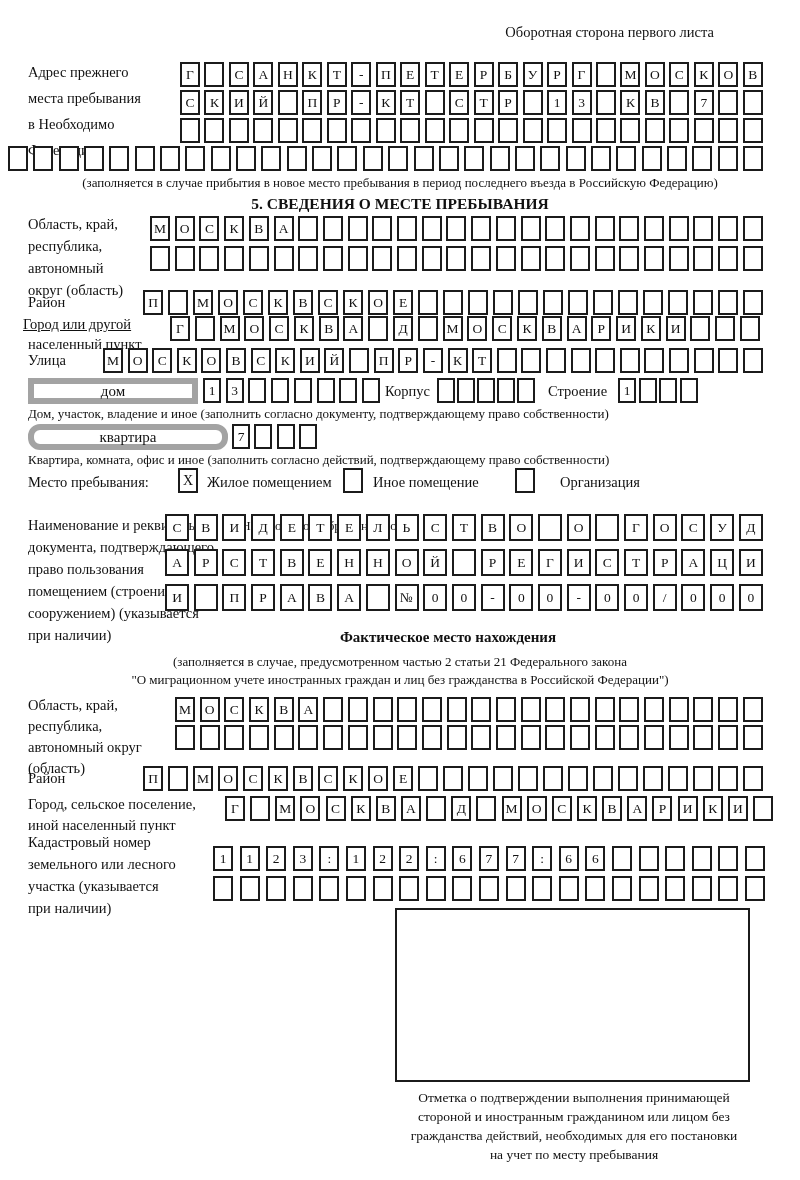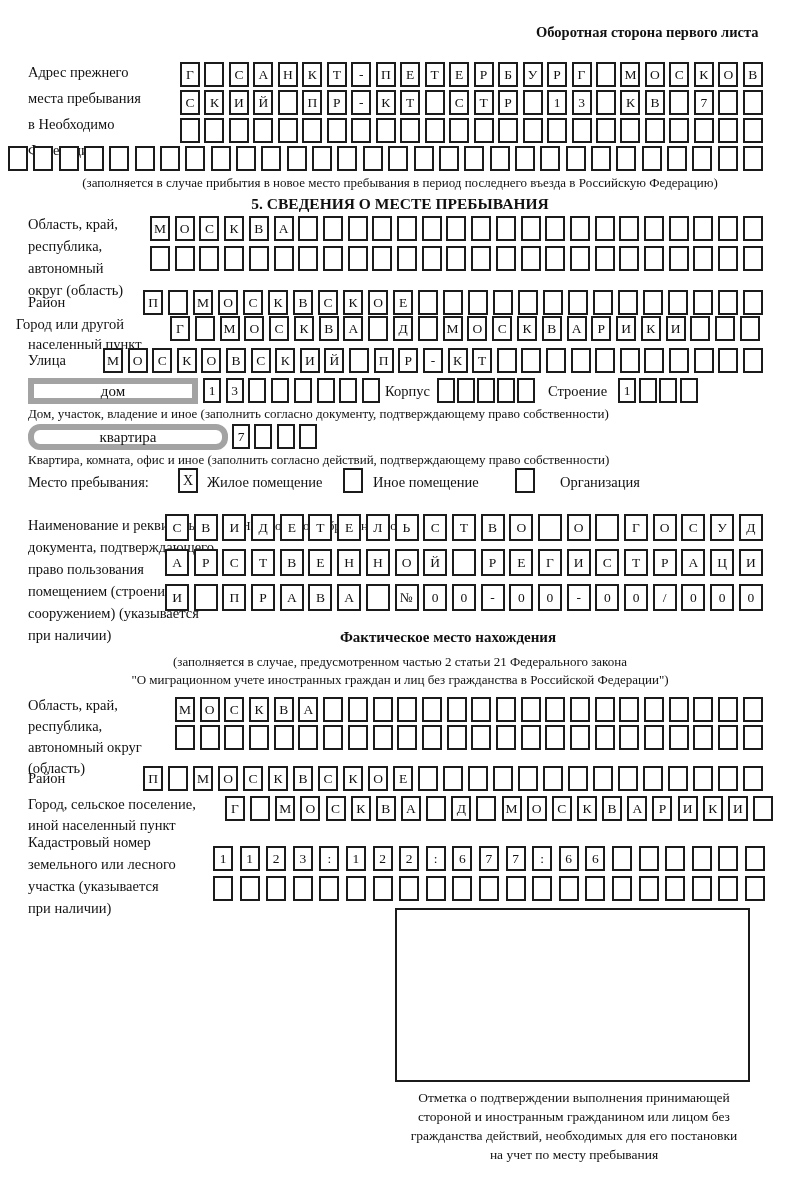--- a/index.html
+++ b/index.html
@@ -28,21 +28,21 @@
   .cbox{
     box-sizing:border-box;border:2px solid #1b1b1b;background:#fff;position:absolute;
     width:20px;height:25px;display:flex;align-items:center;justify-content:center;font-size:14px;
   }
   .stamp{box-sizing:border-box;border:2px solid #1b1b1b;position:absolute;background:#fff;}
   .snote{font-size:13.5px;line-height:19px;text-align:center;}
 </style>
 </head>
 <body>
 
-<div class="abs lbl" style="left:536px;top:22px;width:222px;text-align:right;font-weight:bold;">Оборотная сторона первого листа</div>
+<div class="abs lbl" style="left:492px;top:22px;width:222px;text-align:right;">Оборотная сторона первого листа</div>
 
 <div class="abs lbl" style="left:28px;top:62px;">Адрес прежнего</div>
 <div class="abs lbl" style="left:28px;top:88px;">места пребывания</div>
 <div class="abs lbl" style="left:28px;top:114px;">в Необходимо</div>
 <div class="abs lbl" style="left:28px;top:140px;">Федерации</div>
 
 <div class="boxrow c20" style="left:180px;top:62px;width:583px;">
     <span class="cell">Г</span>
     <span class="cell"></span>
     <span class="cell">С</span>
@@ -238,21 +238,21 @@
     <span class="cell"></span>
     <span class="cell"></span>
     <span class="cell"></span>
     <span class="cell"></span>
     <span class="cell"></span>
     <span class="cell"></span>
     <span class="cell"></span>
     <span class="cell"></span>
   </div>
 
-<div class="abs lbl" style="left:16px;top:314px;">Город или другой</div>
+<div class="abs lbl" style="left:23px;top:314px;text-decoration:underline;">Город или другой</div>
 <div class="abs lbl" style="left:28px;top:334px;">населенный пункт</div>
 <div class="boxrow c20" style="left:170px;top:316px;width:590px;">
     <span class="cell">Г</span>
     <span class="cell"></span>
     <span class="cell">М</span>
     <span class="cell">О</span>
     <span class="cell">С</span>
     <span class="cell">К</span>
     <span class="cell">В</span>
     <span class="cell">А</span>
@@ -337,21 +337,21 @@
 <div class="boxrow c18" style="left:232px;top:424px;width:85px;">
     <span class="cell">7</span>
     <span class="cell"></span>
     <span class="cell"></span>
     <span class="cell"></span>
   </div>
 <div class="abs note" style="left:28px;top:452px;">Квартира, комната, офис и иное (заполнить согласно действий, подтверждающему право собственности)</div>
 
 <div class="abs lbl" style="left:28px;top:472px;">Место пребывания:</div>
 <div class="cbox" style="left:178px;top:468px;">X</div>
-<div class="abs lbl" style="left:207px;top:472px;">Жилое помещение</div>
+<div class="abs lbl" style="left:207px;top:472px;">Жилое помещением</div>
 <div class="cbox" style="left:343px;top:468px;"></div>
 <div class="abs lbl" style="left:373px;top:472px;">Иное помещение</div>
 <div class="cbox" style="left:515px;top:468px;"></div>
 <div class="abs lbl" style="left:560px;top:472px;">Организация</div>
 <div class="abs note" style="left:137px;top:498px;width:370px;text-align:center;margin-top:20px;">(Необходимо выбрать нужное)</div>
 
 <div class="abs lbl" style="left:28px;top:515px;">Наименование и реквизиты</div>
 <div class="abs lbl" style="left:28px;top:537px;">документа, подтверждающего</div>
 <div class="abs lbl" style="left:28px;top:559px;">право пользования</div>
 <div class="abs lbl" style="left:28px;top:581px;">помещением (строением,</div>

